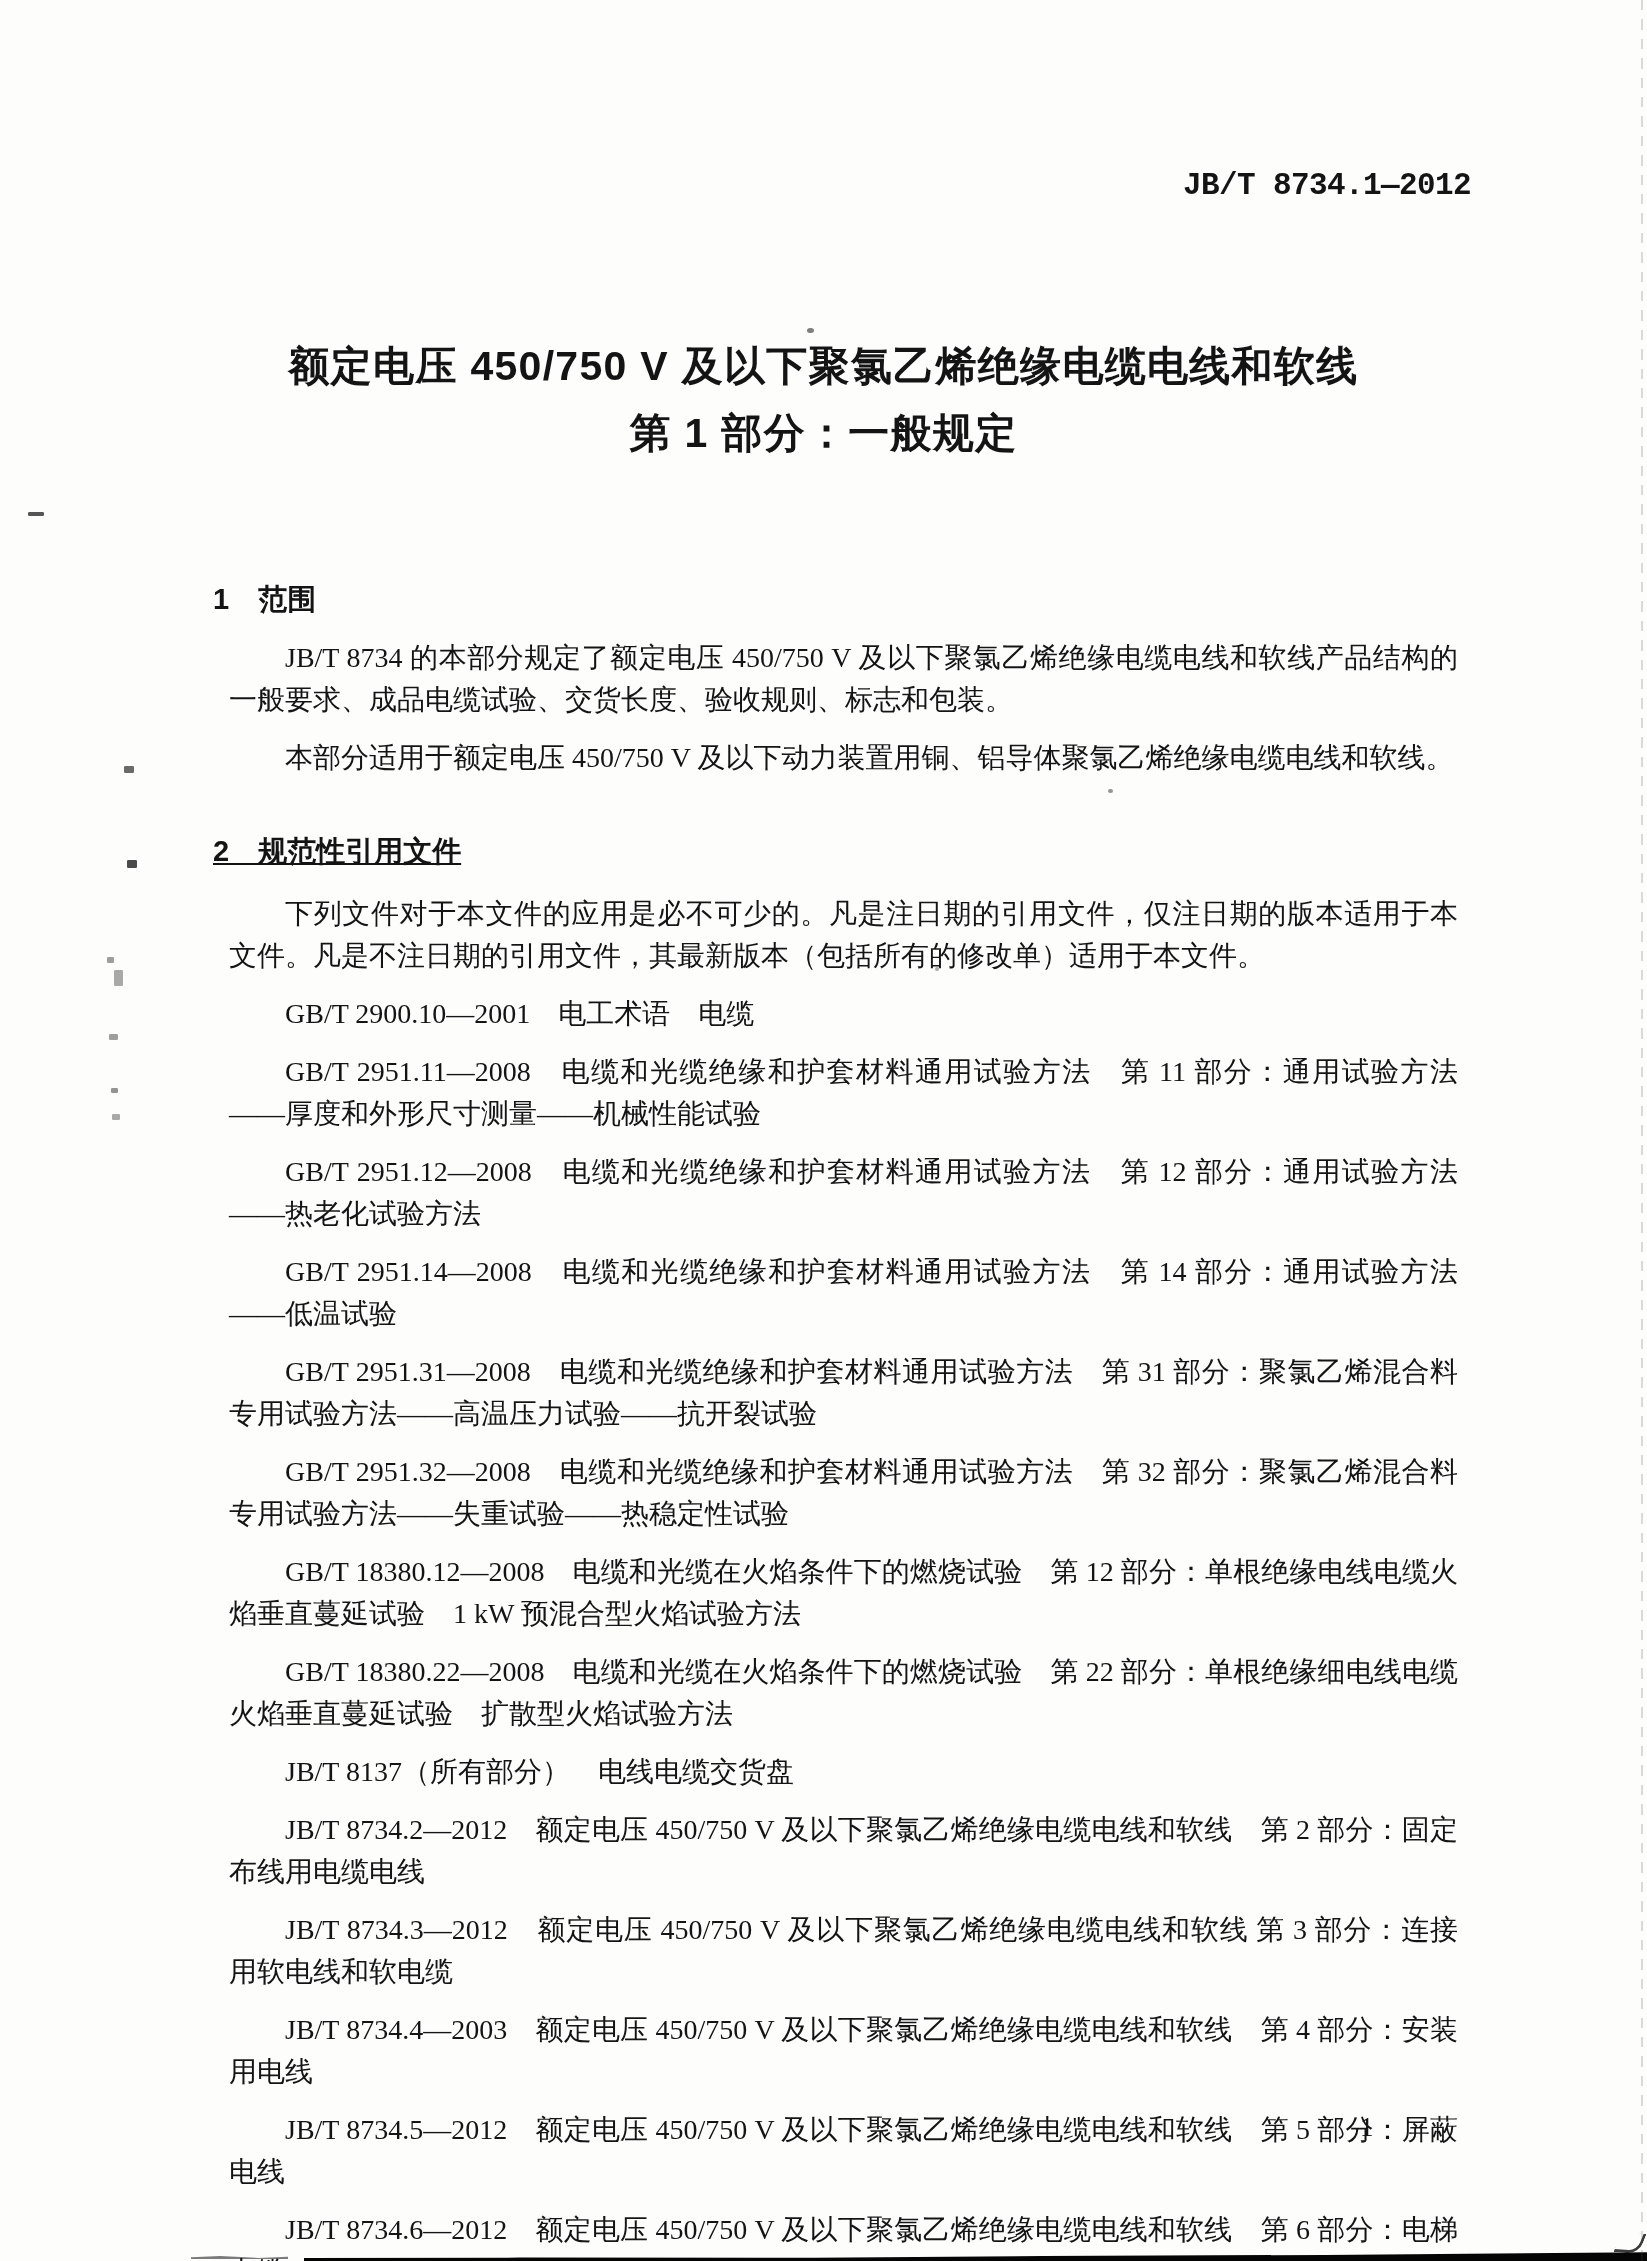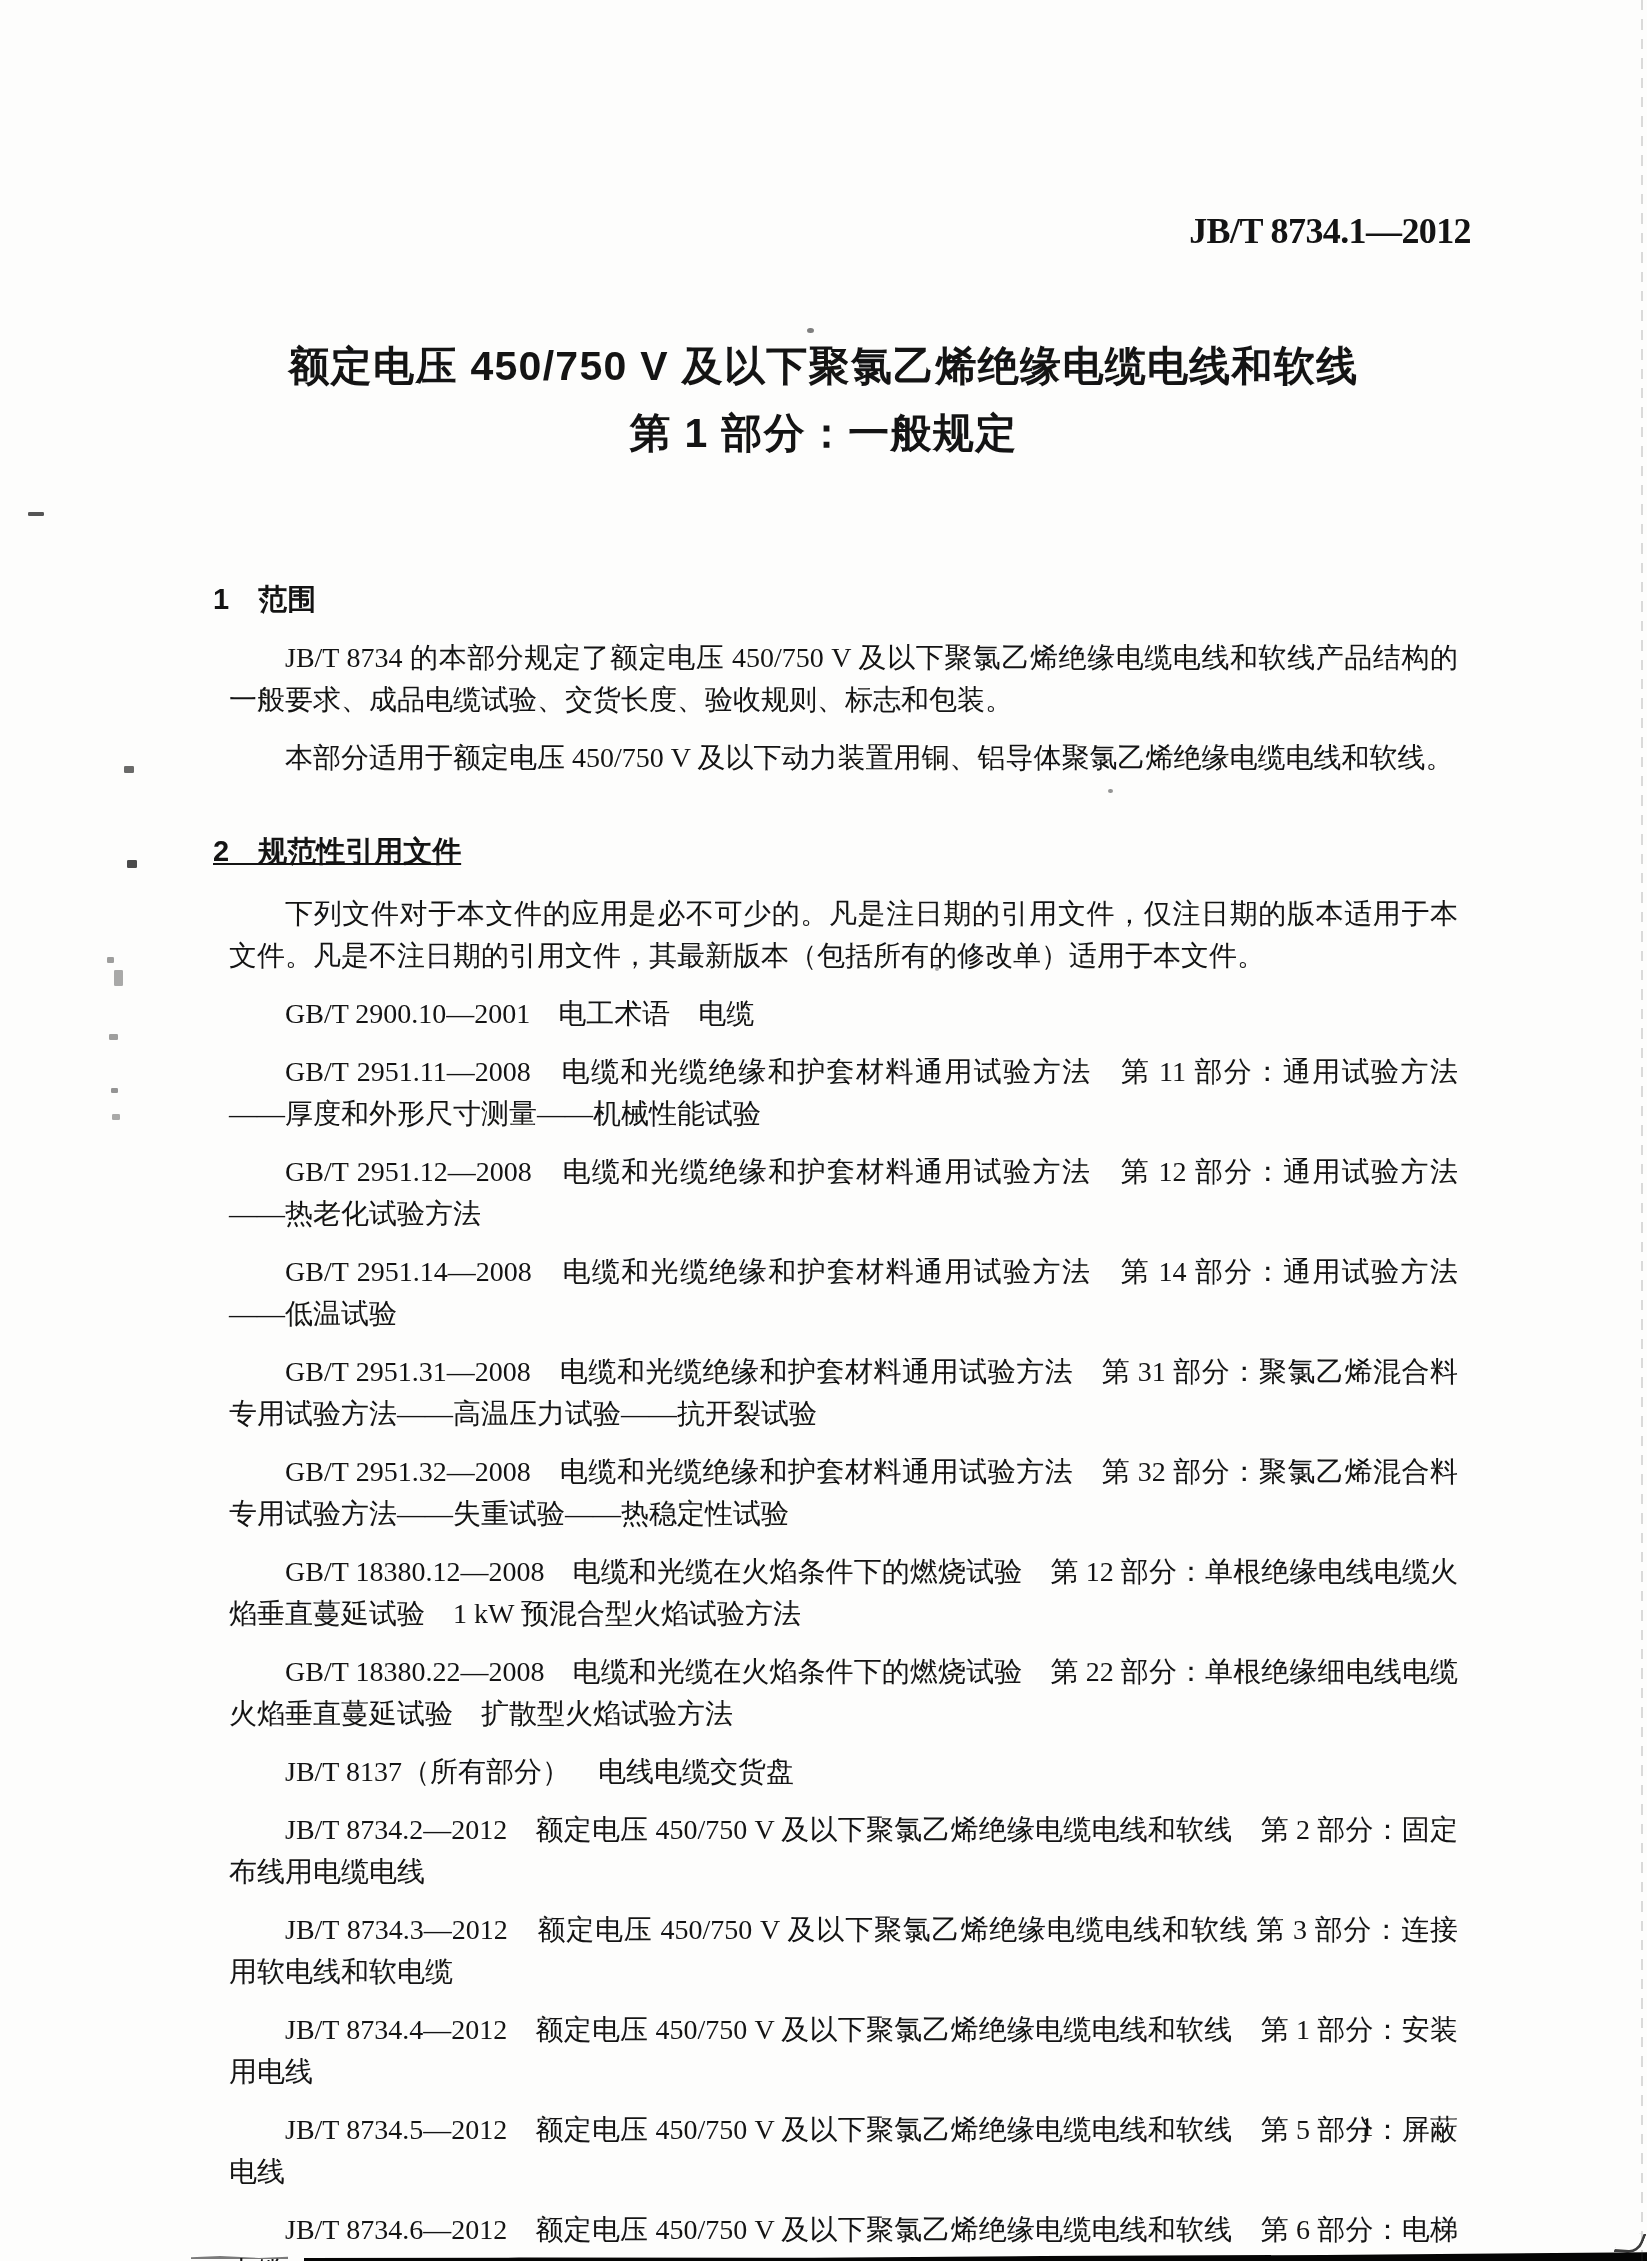--- a/index.html
+++ b/index.html
@@ -8,26 +8,25 @@
     width:1647px;height:2261px;
     background:#fdfdfc;
     overflow:hidden;
     font-family:"Liberation Serif", serif;
     color:#141414;
   }
   
   .header-code{
     position:absolute;
     top:168px;right:176px;
-    font-family:Liberation Serif, serif;
+    font-family:Liberation Mono, monospace;
     font-weight:700;
-    font-size:36px;
+    font-size:31px;
     letter-spacing:-0.6px;
     white-space:nowrap;
-    margin-top:42px;
   }
   
   .doc-title{
     position:absolute;
     top:333px;left:0;width:100%;
     text-align:center;
     font-family:"Liberation Sans", sans-serif;
     font-weight:700;
     font-size:41px;
     line-height:67px;
@@ -139,21 +138,21 @@
         <p>GB/T 2951.11—2008　电缆和光缆绝缘和护套材料通用试验方法　第 11 部分：通用试验方法——厚度和外形尺寸测量——机械性能试验</p>
         <p>GB/T 2951.12—2008　电缆和光缆绝缘和护套材料通用试验方法　第 12 部分：通用试验方法——热老化试验方法</p>
         <p>GB/T 2951.14—2008　电缆和光缆绝缘和护套材料通用试验方法　第 14 部分：通用试验方法——低温试验</p>
         <p>GB/T 2951.31—2008　电缆和光缆绝缘和护套材料通用试验方法　第 31 部分：聚氯乙烯混合料专用试验方法——高温压力试验——抗开裂试验</p>
         <p>GB/T 2951.32—2008　电缆和光缆绝缘和护套材料通用试验方法　第 32 部分：聚氯乙烯混合料专用试验方法——失重试验——热稳定性试验</p>
         <p>GB/T 18380.12—2008　电缆和光缆在火焰条件下的燃烧试验　第 12 部分：单根绝缘电线电缆火焰垂直蔓延试验　1 kW 预混合型火焰试验方法</p>
         <p>GB/T 18380.22—2008　电缆和光缆在火焰条件下的燃烧试验　第 22 部分：单根绝缘细电线电缆火焰垂直蔓延试验　扩散型火焰试验方法</p>
         <p>JB/T 8137（所有部分）　电线电缆交货盘</p>
         <p>JB/T 8734.2—2012　额定电压 450/750 V 及以下聚氯乙烯绝缘电缆电线和软线　第 2 部分：固定布线用电缆电线</p>
         <p>JB/T 8734.3—2012　额定电压 450/750 V 及以下聚氯乙烯绝缘电缆电线和软线 第 3 部分：连接用软电线和软电缆</p>
-        <p>JB/T 8734.4—2012　额定电压 450/750 V 及以下聚氯乙烯绝缘电缆电线和软线　第 1 部分：安装用电线</p>
+        <p>JB/T 8734.4—2003　额定电压 450/750 V 及以下聚氯乙烯绝缘电缆电线和软线　第 4 部分：安装用电线</p>
         <p>JB/T 8734.5—2012　额定电压 450/750 V 及以下聚氯乙烯绝缘电缆电线和软线　第 5 部分：屏蔽电线</p>
         <p>JB/T 8734.6—2012　额定电压 450/750 V 及以下聚氯乙烯绝缘电缆电线和软线　第 6 部分：电梯电缆</p>
       </div>
   </div>
 
   <div class="page-number">1</div>
 
   <div class="scan-bar"></div>
   <div class="scan-bar-left"></div>
   <div class="corner-curl"></div>

